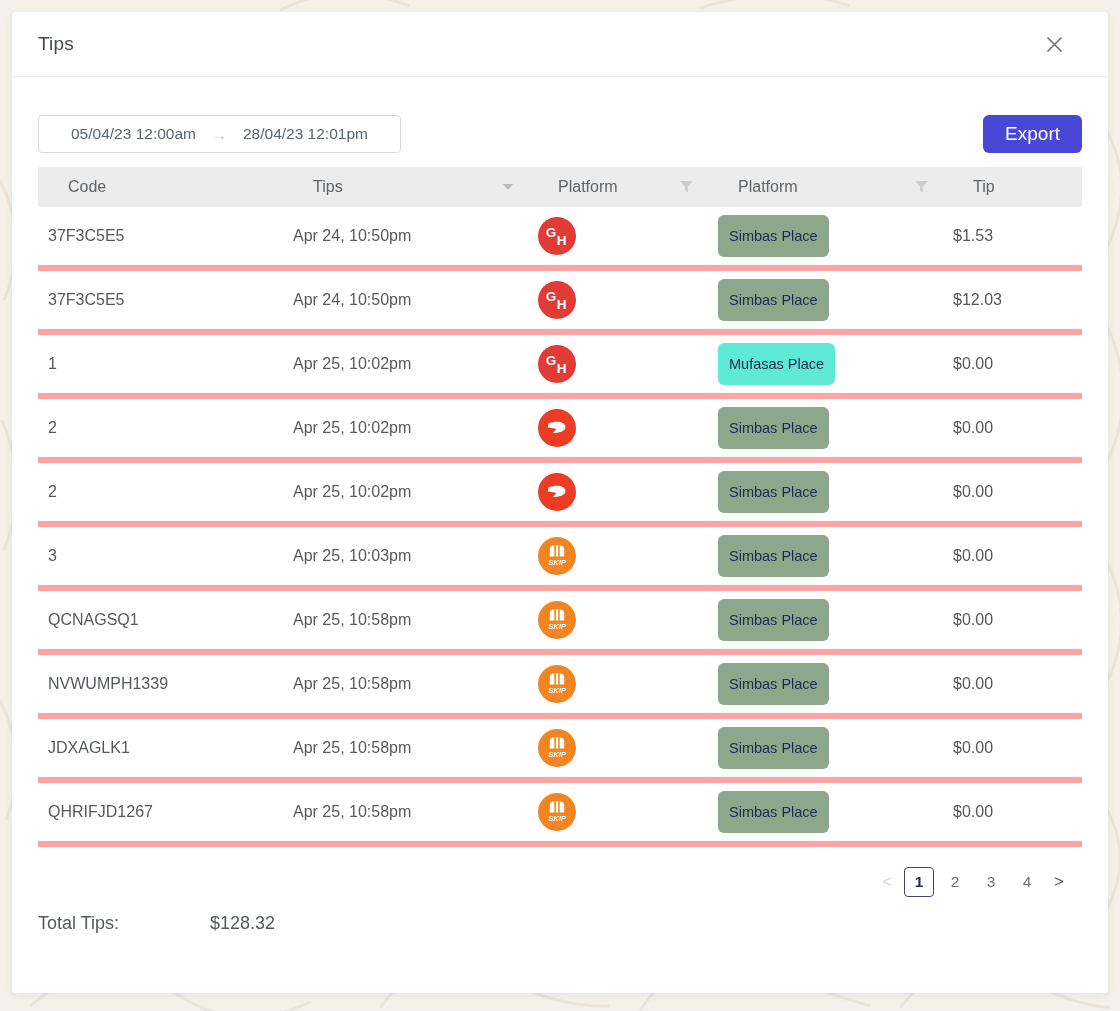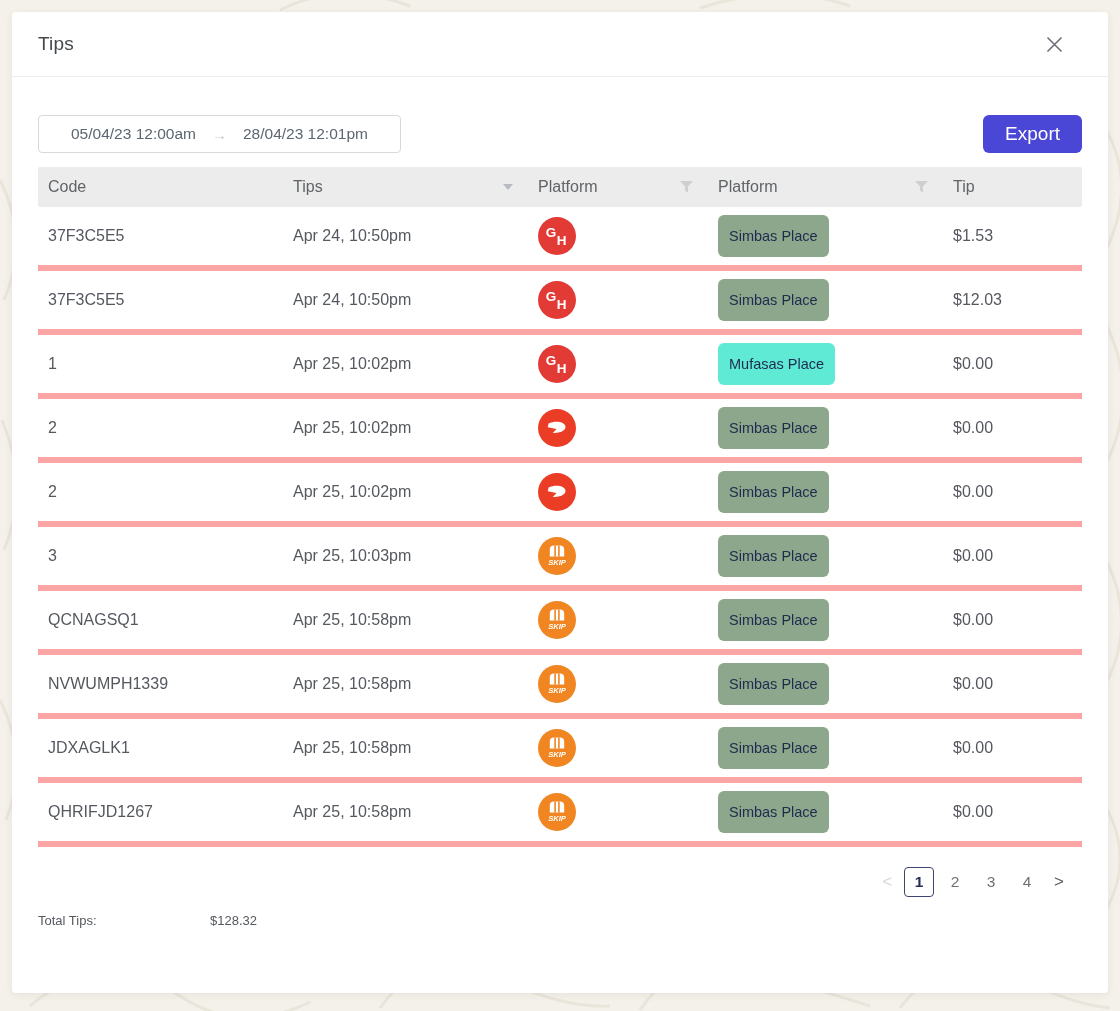--- a/index.html
+++ b/index.html
@@ -53,21 +53,21 @@
   
   .thead, .trow {
     display: grid;
     grid-template-columns: 245px 245px 180px 235px 1fr;
     align-items: center;
   }
   .thead {
     background: #ececec; height: 40px; border-radius: 2px;
     font-size: 16px; color: #5f6468;
   }
-  .th { display: flex; align-items: center; justify-content: space-between; padding: 0 14px 0 10px; }
+  .th { display: flex; align-items: center; justify-content: space-between; padding: 0 14px 0 10px; margin-left: 20px; }
   .trow { height: 64px; border-bottom: 6px solid #fca5a5; font-size: 16px; color: #55595f; }
   .td { padding-left: 10px; display: flex; align-items: center; }
   .picon { display: inline-flex; width: 38px; height: 38px; }
   .badge {
     display: inline-block;
     padding: 13px 11px;
     border-radius: 6px;
     font-size: 14.5px;
     color: #1f2b4e;
     white-space: nowrap;
@@ -86,21 +86,21 @@
   .pg-arrow.disabled { color: #d6d6d6; cursor: default; }
   .pages { display: flex; align-items: center; gap: 6px; }
   .page-btn {
     background: none; border: 1px solid transparent;
     min-width: 30px; height: 30px; border-radius: 4px;
     font-size: 15.5px; color: #6e7277; cursor: pointer;
     font-family: "Liberation Sans", sans-serif;
   }
   .page-btn.active { border-color: #3e4570; color: #272e55; font-weight: bold; background: #fff; }
   
-  .summary { margin-top: 14px; display: flex; align-items: center; font-size: 13px; color: #54595f; }
+  .summary { margin-top: 14px; display: flex; align-items: center; font-size: 18px; color: #54595f; }
   .summary .label { width: 172px; }
 </style>
 </head>
 <body>
 
 <svg class="doodles" width="1120" height="1011" viewBox="0 0 1120 1011">
   <g fill="none" stroke="#e9e5db" stroke-width="3">
     <path d="M280 10 q60 -30 130 -4"></path>
     <path d="M700 8 q80 -26 150 -2"></path>
     <path d="M1100 120 q40 60 6 130"></path>

